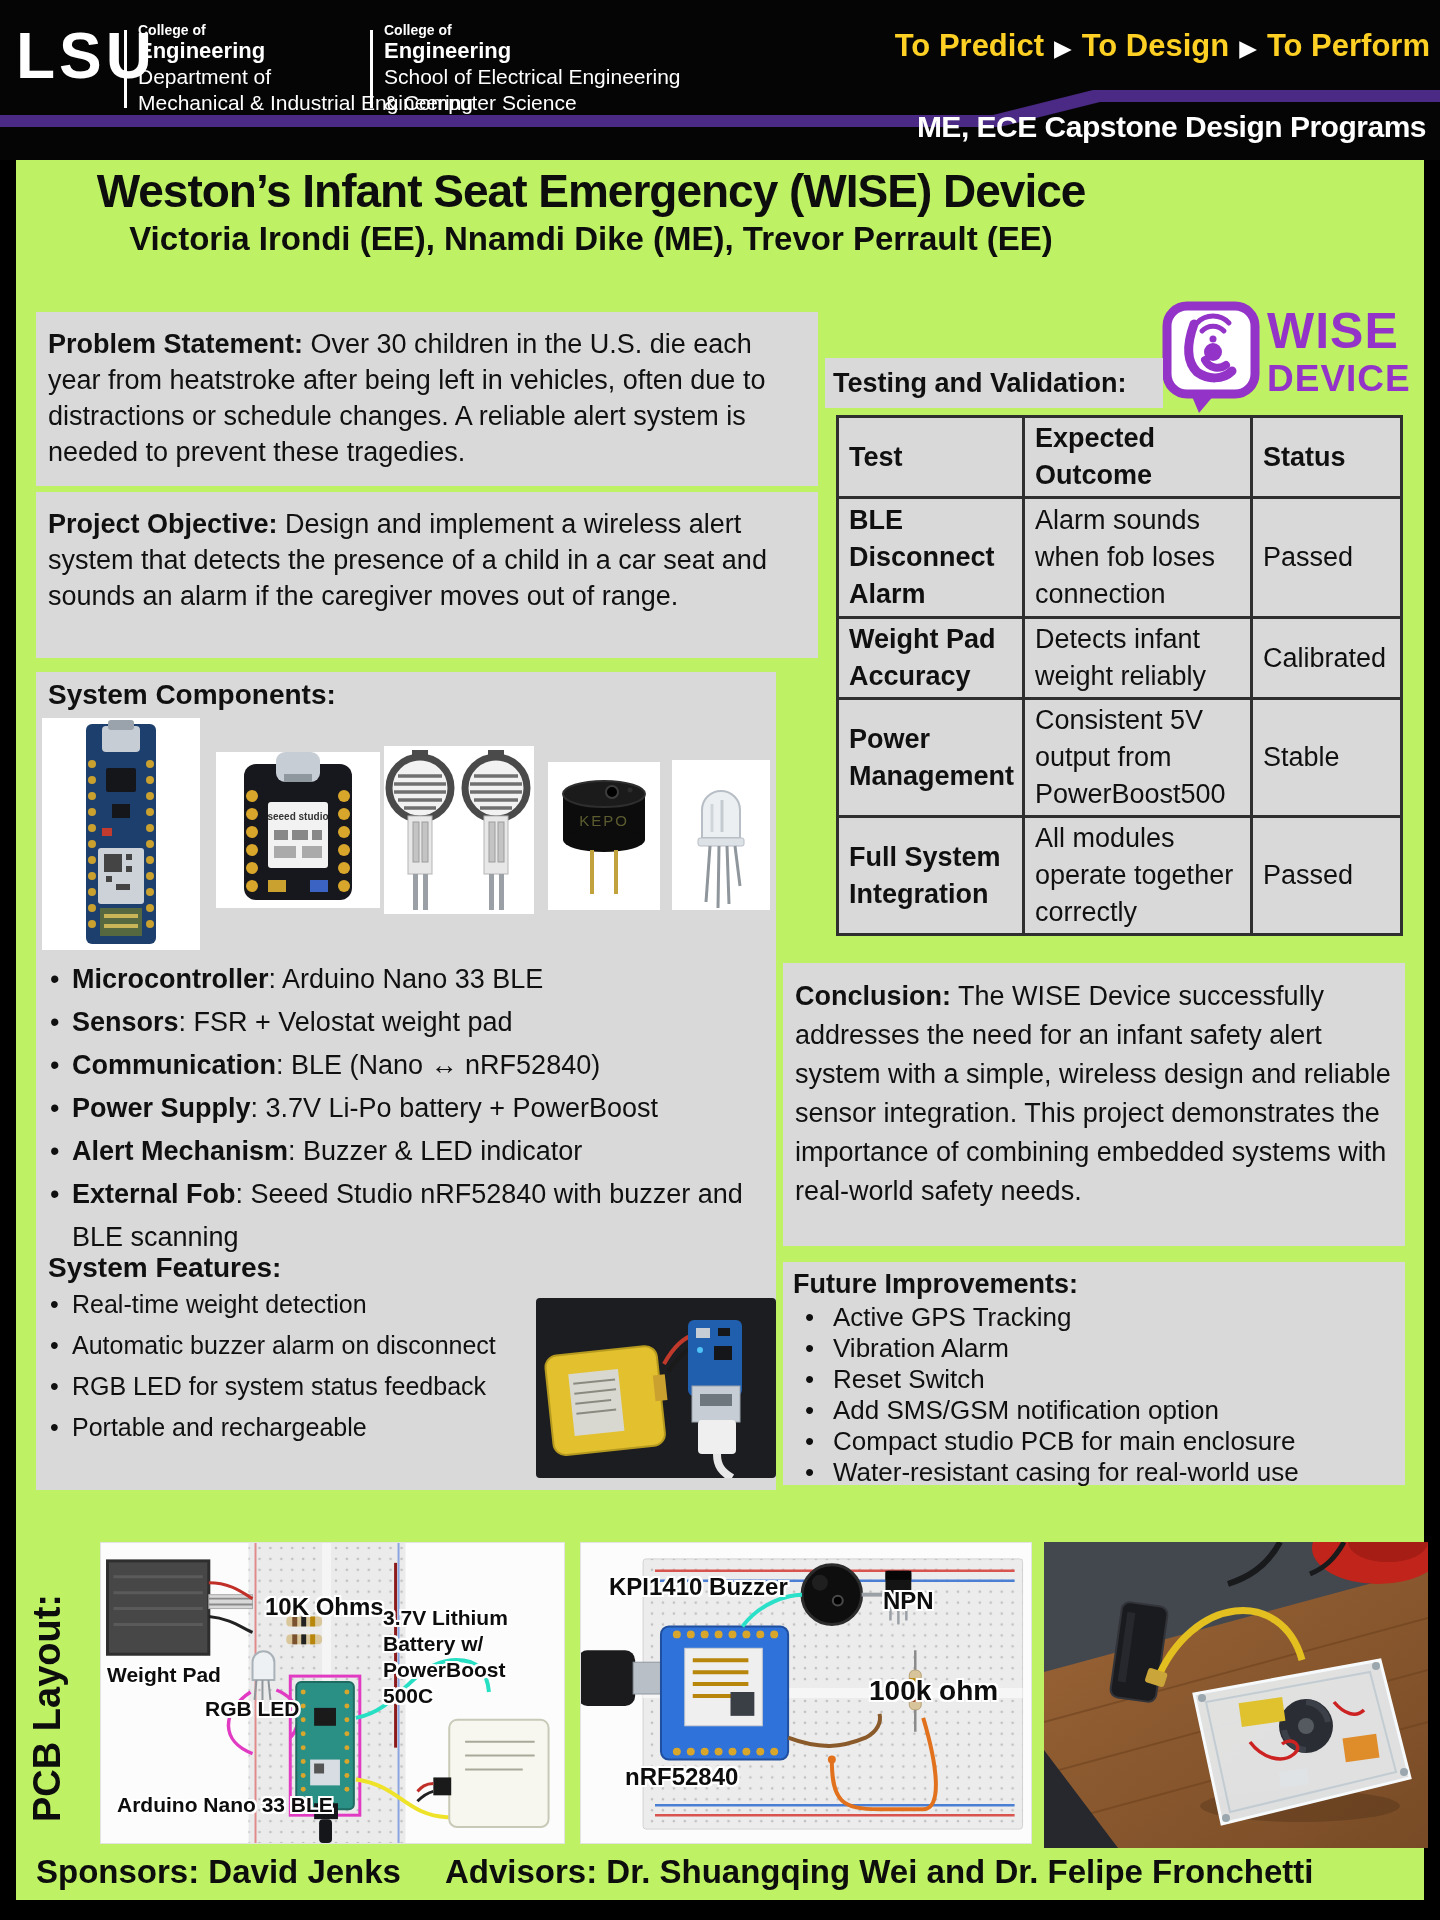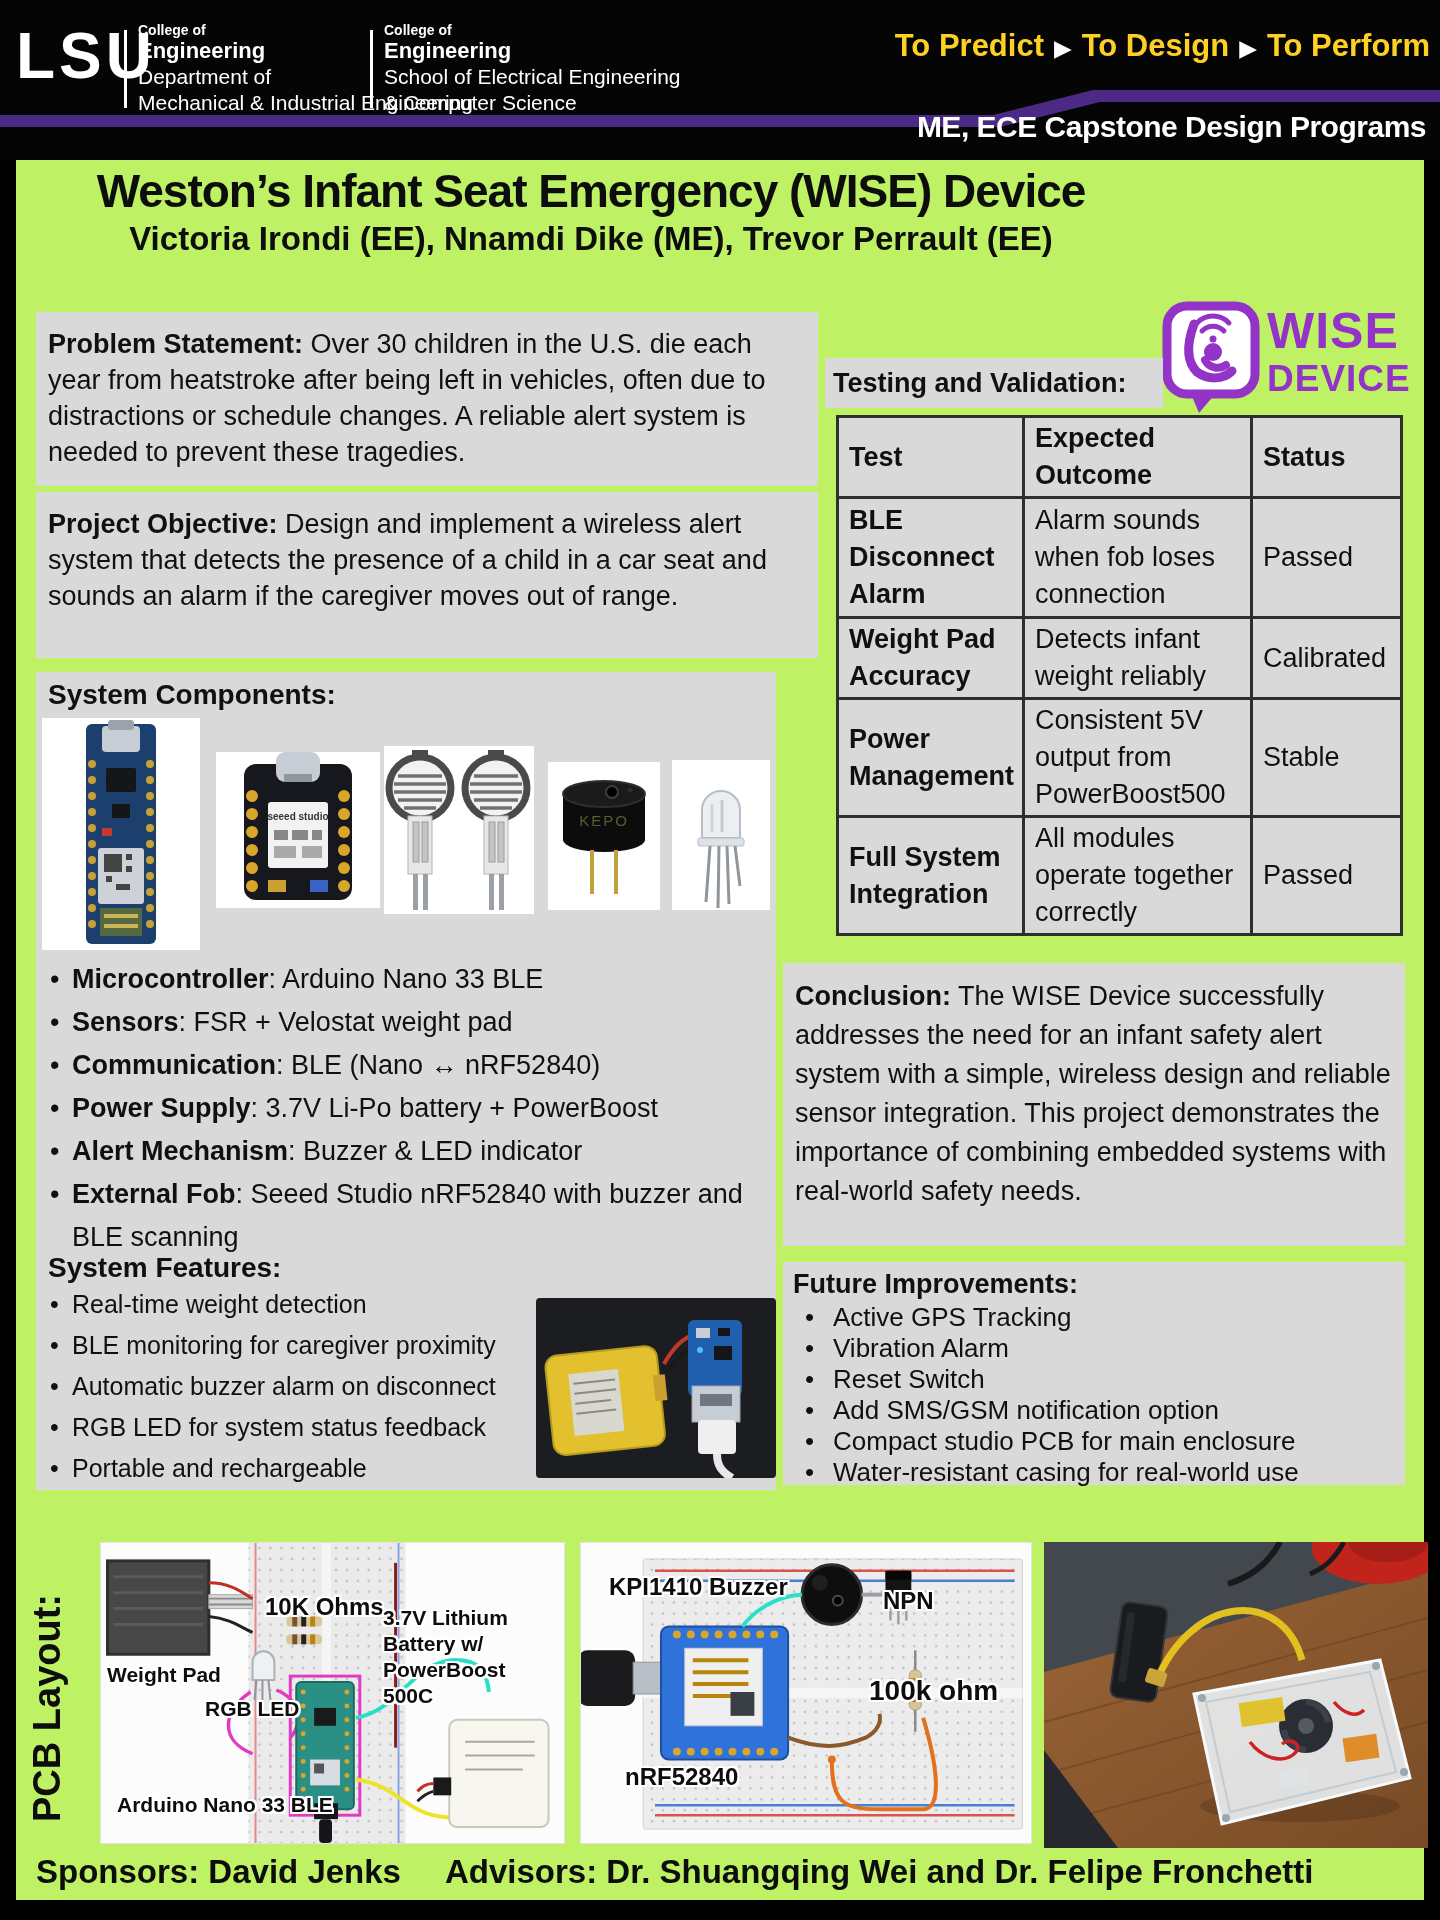--- a/index.html
+++ b/index.html
@@ -260,21 +260,20 @@
         <li><span class="b">Sensors</span><span>: FSR + Velostat weight pad</span></li>
         <li><span class="b">Communication</span><span>: BLE (Nano ↔ nRF52840)</span></li>
         <li><span class="b">Power Supply</span><span>: 3.7V Li-Po battery + PowerBoost</span></li>
         <li><span class="b">Alert Mechanism</span><span>: Buzzer &amp; LED indicator</span></li>
         <li><span class="b">External Fob</span><span>: Seeed Studio nRF52840 with buzzer and BLE scanning</span></li>
       </ul>
 
       <div class="feat-h">System Features:</div>
       <ul class="fbullets">
         <li>Real-time weight detection</li>
-        <li>BLE monitoring for caregiver proximity</li>
         <li>Automatic buzzer alarm on disconnect</li>
         <li>RGB LED for system status feedback</li>
         <li>Portable and rechargeable</li>
       </ul>
 
       <div class="battery-img">
         <svg viewBox="0 0 240 180" width="240" height="180">
           <rect width="240" height="180" rx="4" fill="#1c1d20"></rect>
           <g transform="rotate(-6 75 110)">
             <rect x="14" y="52" width="112" height="100" rx="12" fill="#e3c12e" stroke="#b59a1f" stroke-width="2"></rect>

